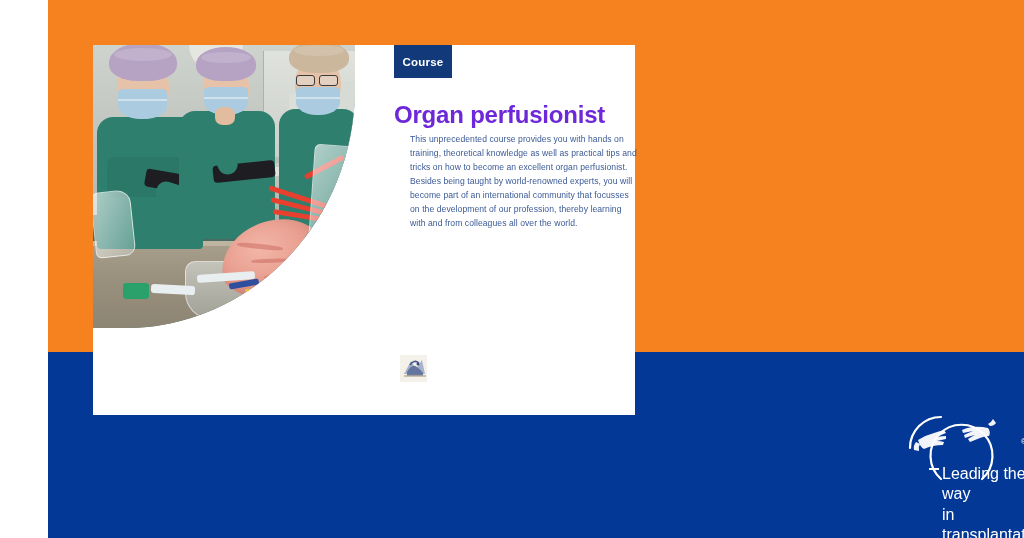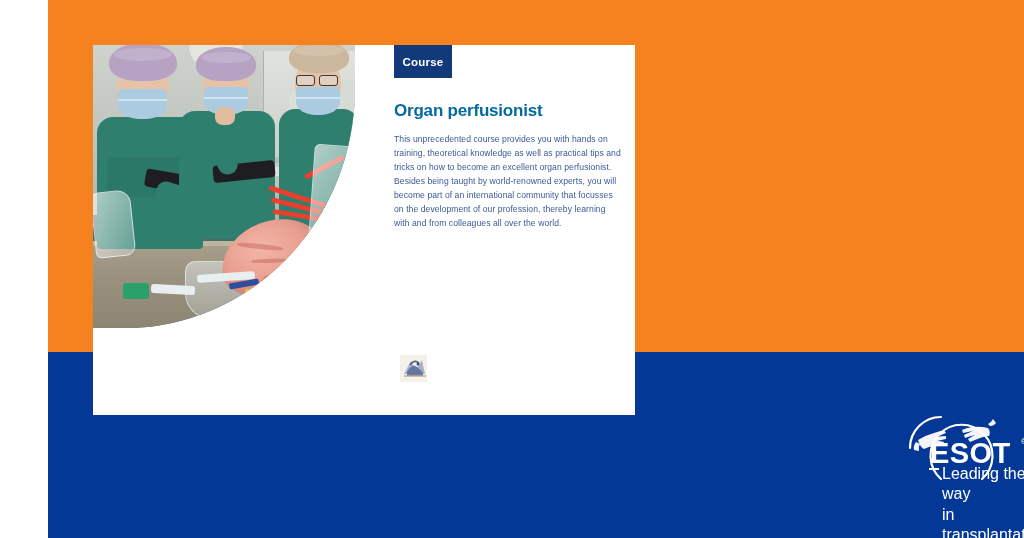--- a/index.html
+++ b/index.html
@@ -220,30 +220,30 @@
     font-size:11.5px;
     font-weight:bold;
     letter-spacing:.2px;
     display:flex; align-items:center; justify-content:center;
   }
 
   .heading {
     position:absolute;
     left:301px; top:57px;
     width:235px;
-    color:#0369a1;
-    font-size:17px;
+    color:#6d28d9;
+    font-size:24px;
     font-weight:bold;
     letter-spacing:-.2px;
     line-height:1.1;
   }
 
   .body-copy {
     position:absolute;
-    left:301px; top:88px;
+    left:317px; top:88px;
     width:228px;
     color:#3b5a96;
     font-size:8.6px;
     line-height:1.62;
     letter-spacing:.06px;
   }
 
   .details {
     position:absolute;
     left:301px; top:177px;
@@ -440,20 +440,19 @@
       <g fill="#ffffff" opacity="0.95">
         <path d="M22 34 Q30 29 38 27 Q44 25 48 24 L50 27 Q45 29 41 31 Q46 30 50 30 L50 33 Q45 34 41 35 Q45 35 48 36 L47 39 Q42 39 37 40 Q32 41 28 43 Q24 41 22 34 Z"></path>
         <path d="M20 36 Q17 40 18 44 L23 45 Q22 41 24 38 Z"></path>
       </g>
 
       <g fill="#ffffff" opacity="0.95">
         <path d="M92 22 Q84 20 76 21 Q70 22 66 24 L67 27 Q72 26 77 25 Q72 27 68 29 L69 32 Q74 30 79 29 Q75 31 72 33 L74 36 Q79 34 84 32 Q89 30 93 30 Q95 26 92 22 Z"></path>
         <path d="M94 20 Q98 20 100 17 L97 13 Q95 17 92 18 Z"></path>
       </g>
     </svg>
-    <div class="esot-word">ESOT</div>
     <div class="esot-reg">®</div>
     <div class="esot-rule"></div>
     <div class="esot-tagline">Leading the way
 in transplantation</div>
   </div>
 
 </div>
 
 </body></html>

